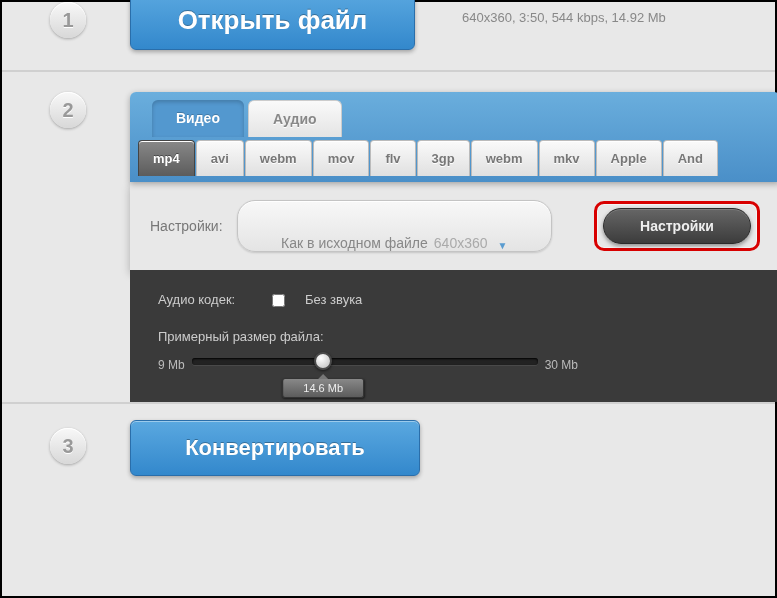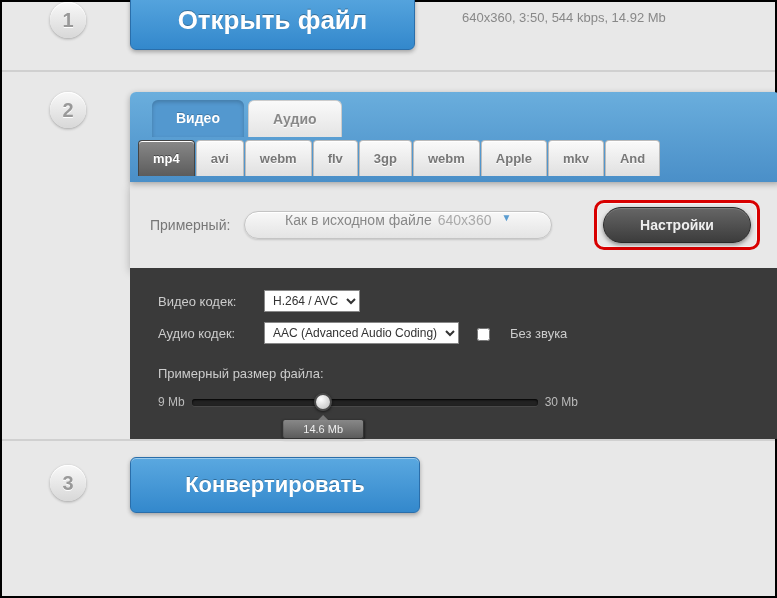--- a/index.html
+++ b/index.html
@@ -80,24 +80,24 @@
   border-color: #444;
 }
 
 .resolution-row {
   background: #e8e8e8; margin-left: 28px; margin-right: -5px;
   padding: 18px 20px; display: flex; align-items: center; gap: 14px;
   box-shadow: 0 4px 8px rgba(0,0,0,0.25);
 }
 .res-label { color: #777; font-size: 14px; }
 .res-select {
-  flex: 1; max-width: 332px; height: 28px;
+  flex: 1; max-width: 332px; height: 52px;
   background: linear-gradient(#f8f8f8, #e4e4e4);
   border: 1px solid #c4c4c4; border-radius: 18px;
-  display: flex; align-items: flex-start; justify-content: center;
+  display: flex; align-items: flex-end; justify-content: center;
   color: #888; font-size: 14px; cursor: pointer;
   box-shadow: inset 0 1px 0 #fff, 0 1px 2px rgba(0,0,0,0.15);
   gap: 6px;
 }
 .res-dim { color: #aaa; }
 .chevron { color: #5a9cd0; font-size: 10px; margin-left: 4px; }
 .settings-wrap {
   border: 3px solid #d80000; border-radius: 10px; padding: 4px 6px;
   box-shadow: 0 0 0 1px rgba(255,255,255,0.5) inset;
   margin-left: 28px;
@@ -119,21 +119,21 @@
 .codec-row label { width: 96px; }
 .codec-row select {
   background: #fff; border: 1px solid #888; padding: 2px 4px;
   font-size: 12px; color: #333;
 }
 .nosound { display: flex; align-items: flex-end; gap: 20px; margin-left: 8px; }
 .nosound input { width: 13px; height: 13px; }
 
 .size-block { margin-top: 22px; }
 .size-label { margin-bottom: 14px; }
-.slider-row { display: flex; align-items: center; gap: 7px; position: relative; width: 420px; }
+.slider-row { display: flex; gap: 7px; position: relative; width: 420px; }
 .slider-min, .slider-max { font-size: 12px; color: #bbb; white-space: nowrap; }
 .slider-track {
   flex: 1; height: 7px; background: #222;
   border-radius: 3px; position: relative;
   box-shadow: inset 0 1px 2px #000, 0 1px 0 rgba(255,255,255,0.08);
 }
 .slider-thumb {
   position: absolute; left: 38%; top: -6px;
   width: 18px; height: 18px; border-radius: 50%;
   background: radial-gradient(circle at 35% 30%, #fff, #bbb);
@@ -183,53 +183,45 @@
 
     <div class="tabs-panel">
       <div class="media-tabs">
         <div class="media-tab active">Видео</div>
         <div class="media-tab inactive">Аудио</div>
       </div>
       <div class="format-row">
         <div class="format-tab active">mp4</div>
         <div class="format-tab">avi</div>
         <div class="format-tab">webm</div>
+        <div class="format-tab">mov</div>
         <div class="format-tab">flv</div>
         <div class="format-tab">3gp</div>
         <div class="format-tab">webm</div>
+        <div class="format-tab">mkv</div>
         <div class="format-tab">Apple</div>
-        <div class="format-tab">mkv</div>
         <div class="format-tab">And</div>
       </div>
     </div>
 
     <div class="resolution-row">
-      <span class="res-label">Примерный:</span>
+      <span class="res-label">Настройки:</span>
       <div class="res-select">
         <span>Как в исходном файле</span>
         <span class="res-dim">640x360</span>
         <span class="chevron">▼</span>
       </div>
       <div class="settings-wrap">
         <button class="settings-btn">Настройки</button>
       </div>
     </div>
 
     <div class="codec-panel">
       <div class="codec-row">
-        <label>Видео кодек:</label>
-        <select>
-          <option>H.264 / AVC</option>
-        </select>
-      </div>
-      <div class="codec-row">
         <label>Аудио кодек:</label>
-        <select>
-          <option>AAC (Advanced Audio Coding)</option>
-        </select>
         <div class="nosound">
           <input type="checkbox" style="">
           <span>Без звука</span>
         </div>
       </div>
 
       <div class="size-block">
         <div class="size-label">Примерный размер файла:</div>
         <div class="slider-row">
           <span class="slider-min">9 Mb</span>

